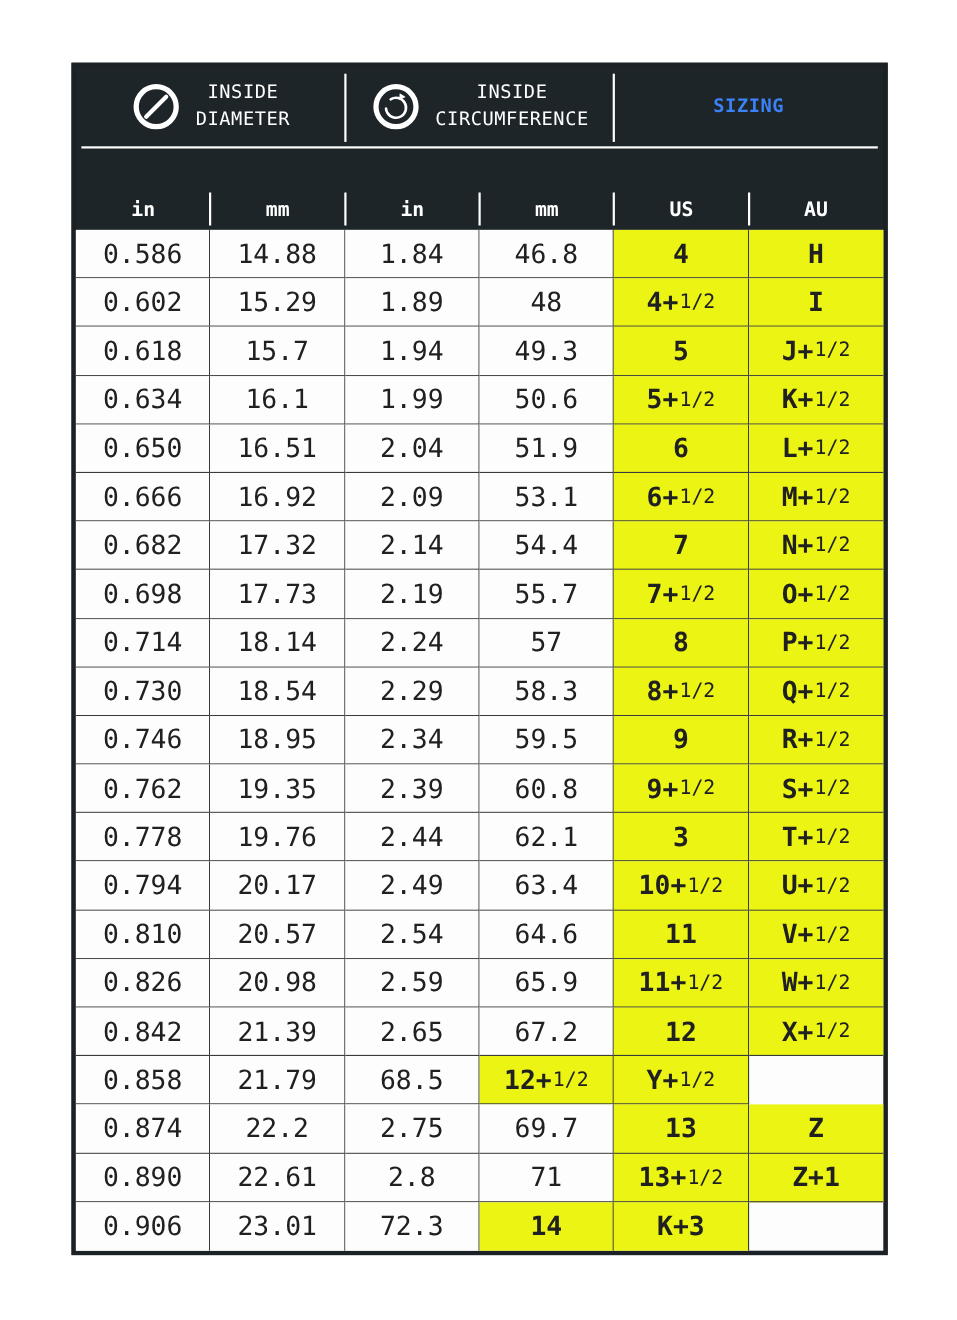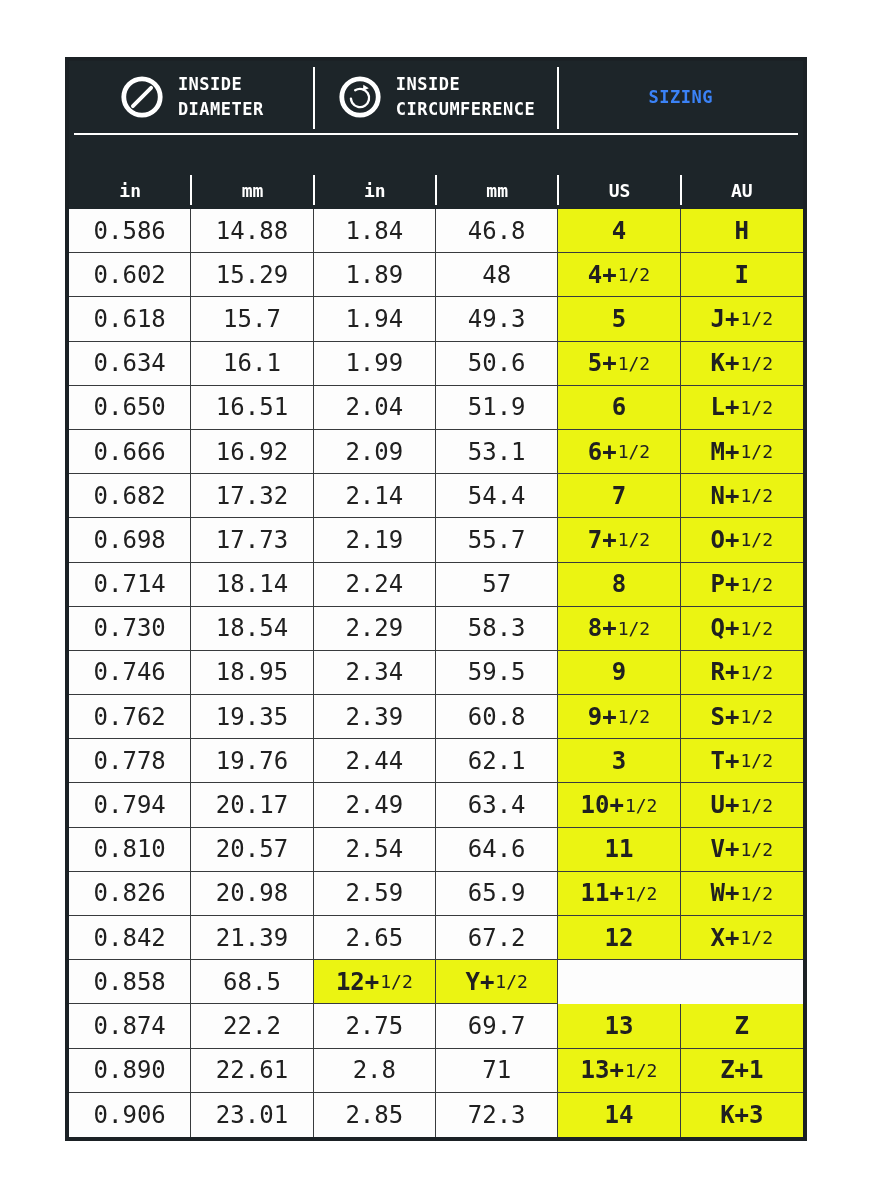--- a/index.html
+++ b/index.html
@@ -18,21 +18,21 @@
     display:flex; flex-direction:column;
   }
 
   
   .thead { background:var(--header-bg,#1d2529); }
   .group-row { height:72px; display:grid; grid-template-columns:1fr 1fr 1fr; }
   .group-cell { position:relative; display:flex; align-items:center; justify-content:center; gap:13px; }
   .group-cell.has-sep::after {
     content:""; position:absolute; right:-1px; top:6px; bottom:4px; width:2px; background:#fff;
   }
-  .g-label { color:#fff; font-weight:700; font-size:17px; line-height:1.45; letter-spacing:0.5px; text-align:left; }
+  .g-label { color:#fff; font-weight:400; font-size:17px; line-height:1.45; letter-spacing:0.5px; text-align:center; }
   .g-label-single { color:#3b82f6; font-weight:700; font-size:17px; letter-spacing:0.5px; }
   .hicon { display:block; flex:0 0 auto; }
 
   .divider { height:2px; background:#fff; margin:0 5px; }
 
   .sub-row { height:38px; display:grid; grid-template-columns:repeat(6,1fr);margin-top:36px; }
   .sub-cell { position:relative; display:flex; align-items:center; justify-content:center;
     color:#fff; font-weight:700; font-size:18px; }
   .sub-cell.has-sep::after {
     content:""; position:absolute; right:-1px; top:4px; bottom:4px; width:2px; background:#fff;
@@ -303,20 +303,21 @@
           <div class="t-cell">2.65</div>
           <div class="t-cell">67.2</div>
           <div class="t-cell size">12</div>
           <div class="t-cell size">
             <span>X+</span>
             <span class="frac">1/2</span>
           </div>
         </div>
         <div class="t-row">
           <div class="t-cell">0.858</div>
+          <div class="t-cell">21.79</div>
           <div class="t-cell">68.5</div>
           <div class="t-cell size">
             <span>12+</span>
             <span class="frac">1/2</span>
           </div>
           <div class="t-cell size">
             <span>Y+</span>
             <span class="frac">1/2</span>
           </div>
         </div>
@@ -335,21 +336,20 @@
           <div class="t-cell">71</div>
           <div class="t-cell size">
             <span>13+</span>
             <span class="frac">1/2</span>
           </div>
           <div class="t-cell size">Z+1</div>
         </div>
         <div class="t-row">
           <div class="t-cell">0.906</div>
           <div class="t-cell">23.01</div>
-          <div class="t-cell">2.85</div>
           <div class="t-cell">72.3</div>
           <div class="t-cell size">14</div>
           <div class="t-cell size">K+3</div>
         </div>
       </div>
 
   </div>
 </div>
 
 </body></html>

